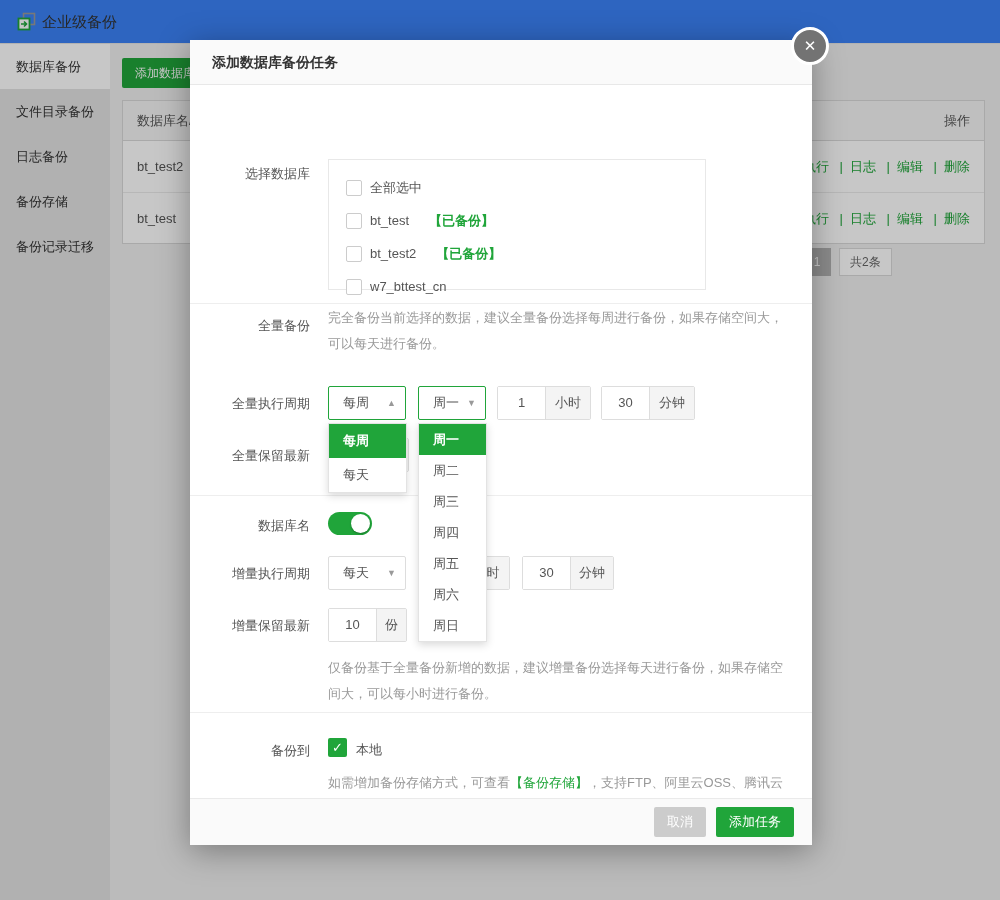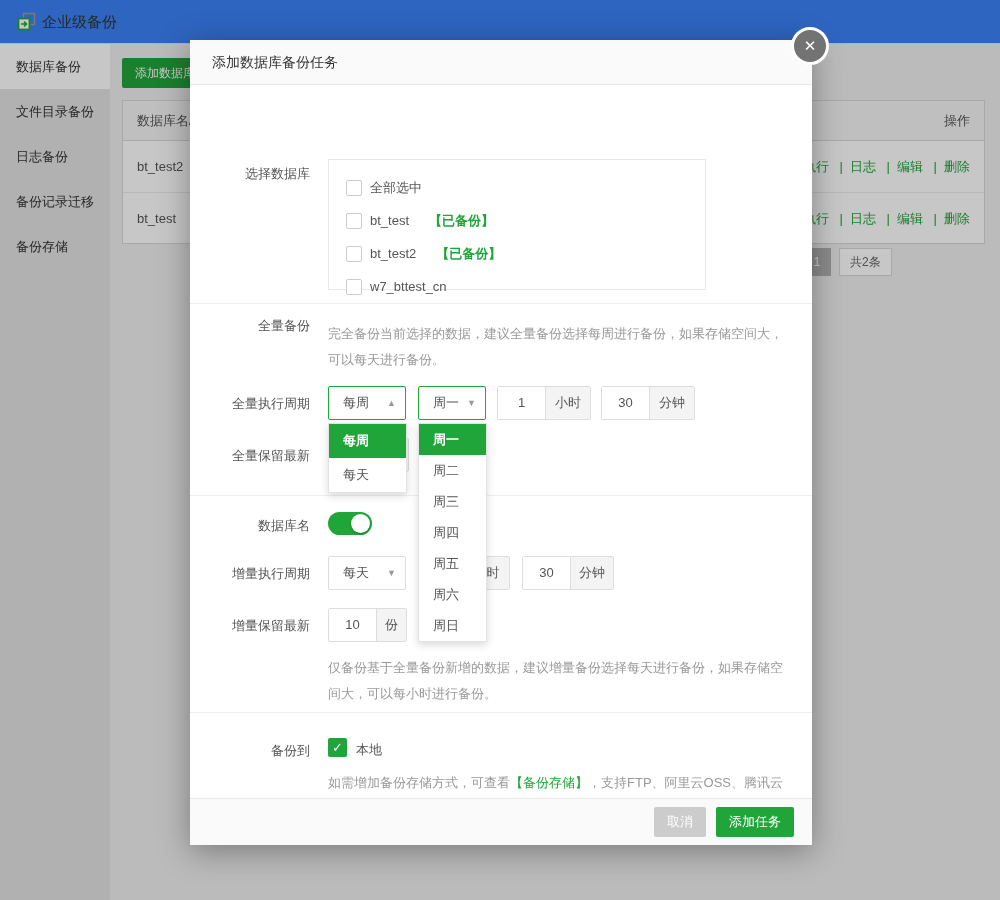--- a/index.html
+++ b/index.html
@@ -22,21 +22,21 @@
   .bg-row + .bg-row { border-top:1px solid #ebebeb; }
   .row-actions a { color:#20a53a; text-decoration:none; cursor:pointer; }
   .row-actions .sep { color:#20a53a; margin:0 7px; }
   .pager { position:absolute; top:204px; left:693px; display:flex; height:29px; }
   .pager-page { width:28px; height:28px; line-height:28px; text-align:center; background:#b3b3b3; color:#fff; font-size:12px; }
   .pager-total { height:28px; line-height:27px; padding:0 10px; background:#fff; border:1px solid #d9d9d9; color:#666; font-size:12px;margin-left:8px; }
 
   
   .overlay { position:absolute; inset:0; background:rgba(0,0,0,0.22); z-index:10; }
   .modal { position:absolute; left:190px; top:40px; width:622px; height:805px; background:#fff; z-index:20; box-shadow:0 6px 30px rgba(0,0,0,0.35); }
-  .modal-header { height:45px; background:#fafafa; border-bottom:1px solid #e8e8e8; }
+  .modal-header { height:45px; background:#fafafa; border-bottom:1px solid #e8e8e8;font-weight:bold; }
   .modal-title { padding-left:22px; line-height:45px; font-size:14px; color:#333; }
   .modal-body { position:relative; width:100%; height:760px; }
   .close-btn { position:absolute; left:601px; top:-13px; width:38px; height:38px; border-radius:50%; background:#737373; border:3px solid #fff; color:#fff; text-align:center; line-height:31px; font-size:15px; font-weight:bold; cursor:pointer; z-index:30; }
 
   .flabel { position:absolute; left:0; width:120px; text-align:right; font-size:13px; color:#555; line-height:16px; }
   .hr { position:absolute; left:0; right:0; height:1px; background:#eee; }
 
   .db-box { position:absolute; left:138px; top:74px; width:378px; height:131px; border:1px solid #e8e8e8; padding:11px 17px; }
   .db-item { height:33px; display:flex; align-items:center; cursor:pointer; }
   .cb { width:16px; height:16px; border:1px solid #ccc; border-radius:2px; background:#fff; flex:none; }
@@ -85,22 +85,22 @@
         <path d="M5 13 h5 M8 10.5 L10.5 13 L8 15.5" fill="none" stroke="#20a53a" stroke-width="1.6"></path>
       </svg>
     </span>
     <span class="topbar-title">企业级备份</span>
   </div>
 
   <div class="sidebar">
     <div class="side-item active">数据库备份</div>
     <div class="side-item">文件目录备份</div>
     <div class="side-item">日志备份</div>
+    <div class="side-item">备份存储</div>
     <div class="side-item">备份记录迁移</div>
-    <div class="side-item">备份存储</div>
   </div>
 
   <div class="content">
     <button class="add-btn">添加数据库备份</button>
 
     <div class="bg-table">
       <div class="bg-thead">
         <span>数据库名/表</span>
         <span>操作</span>
       </div>
@@ -159,21 +159,21 @@
         </div>
         <div class="db-item">
           <span class="cb"></span>
           <span class="lbl">w7_bttest_cn</span>
         </div>
       </div>
 
       <div class="hr" style="top:218px"></div>
 
       <div class="flabel" style="top:233px">全量备份</div>
-      <div class="desc" style="top:236px">完全备份当前选择的数据，建议全量备份选择每周进行备份，如果存储空间大，可以每天进行备份。</div>
+      <div class="desc" style="top:220px">完全备份当前选择的数据，建议全量备份选择每周进行备份，如果存储空间大，可以每天进行备份。</div>
 
       <div class="flabel" style="top:311px">全量执行周期</div>
       <div class="sel focus" style="left:138px; top:301px; width:78px">
         <span>每周</span>
         <span class="arr">▲</span>
       </div>
       <div class="sel focus" style="left:228px; top:301px; width:68px">
         <span>周一</span>
         <span class="arr">▼</span>
       </div>

